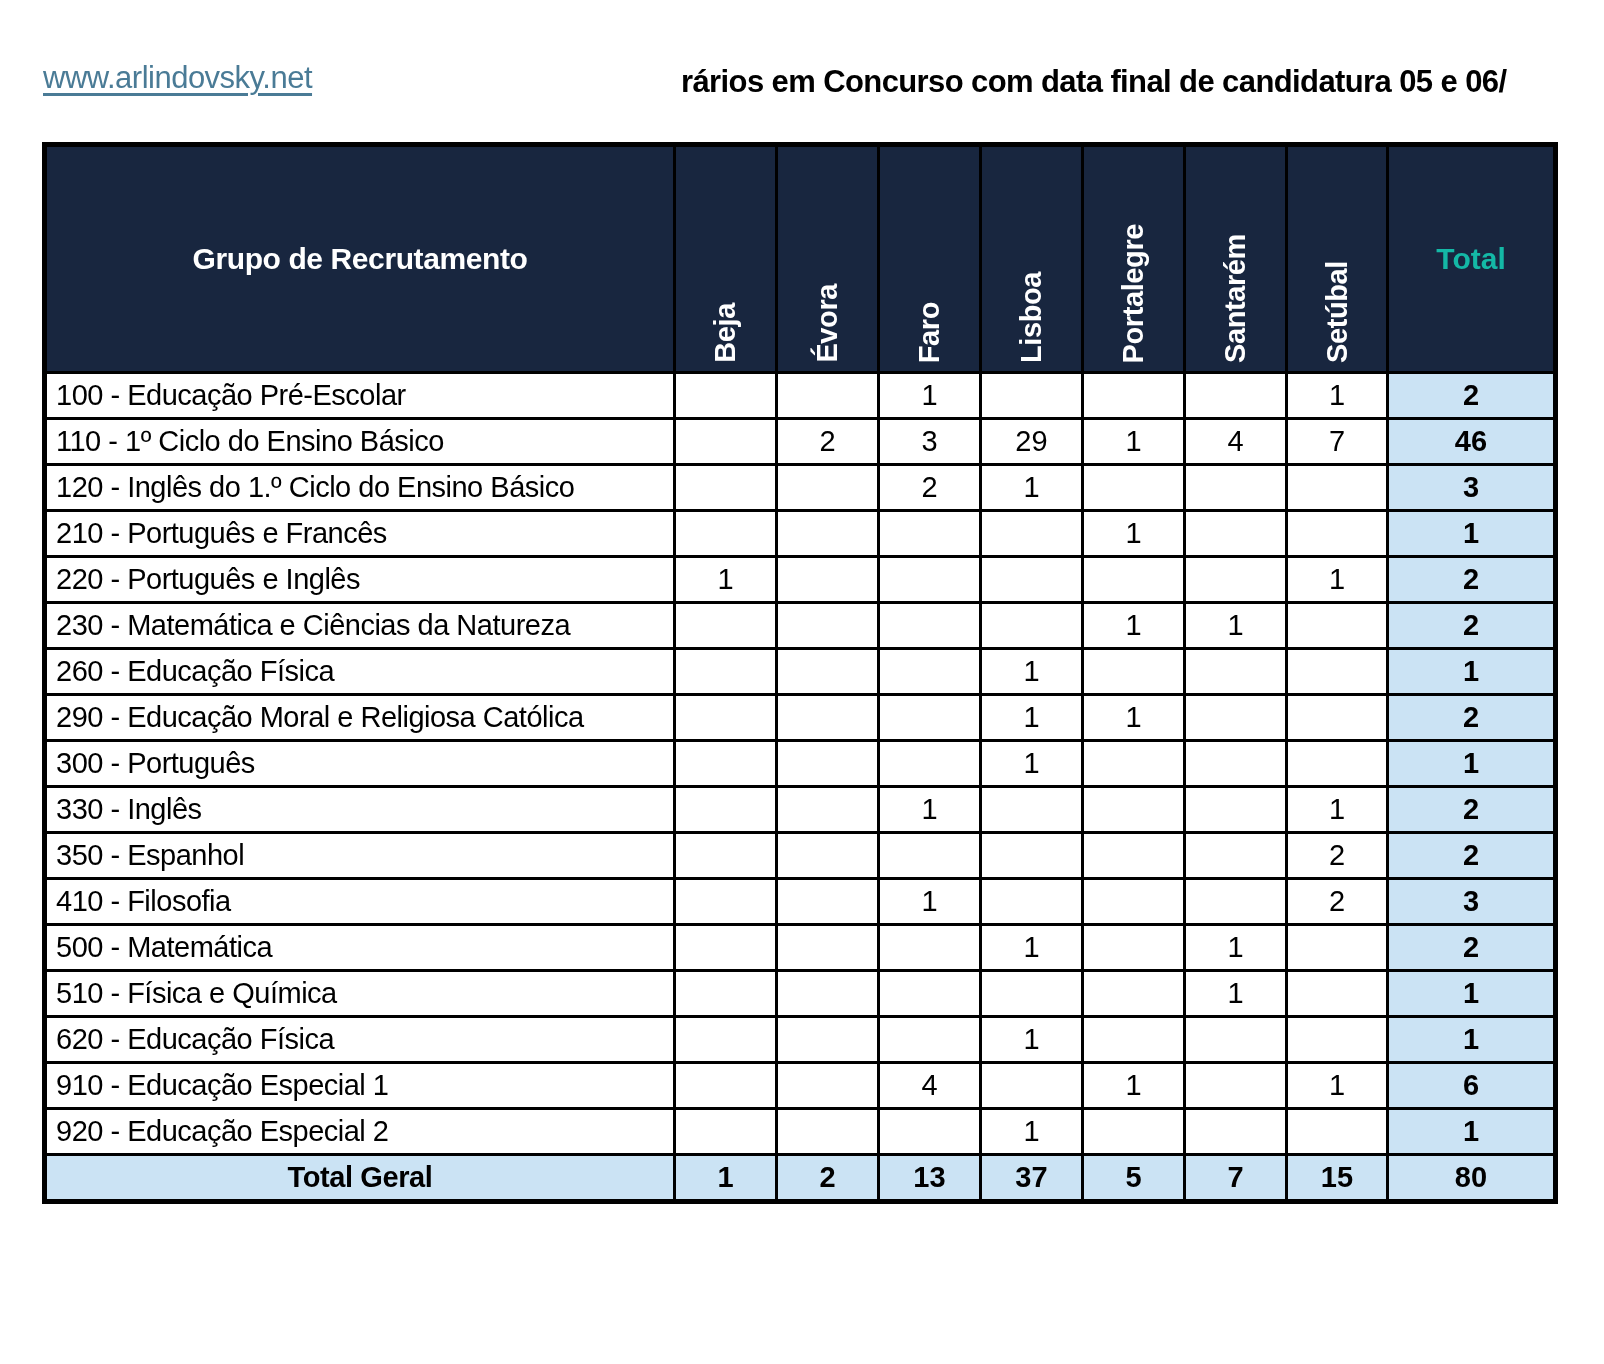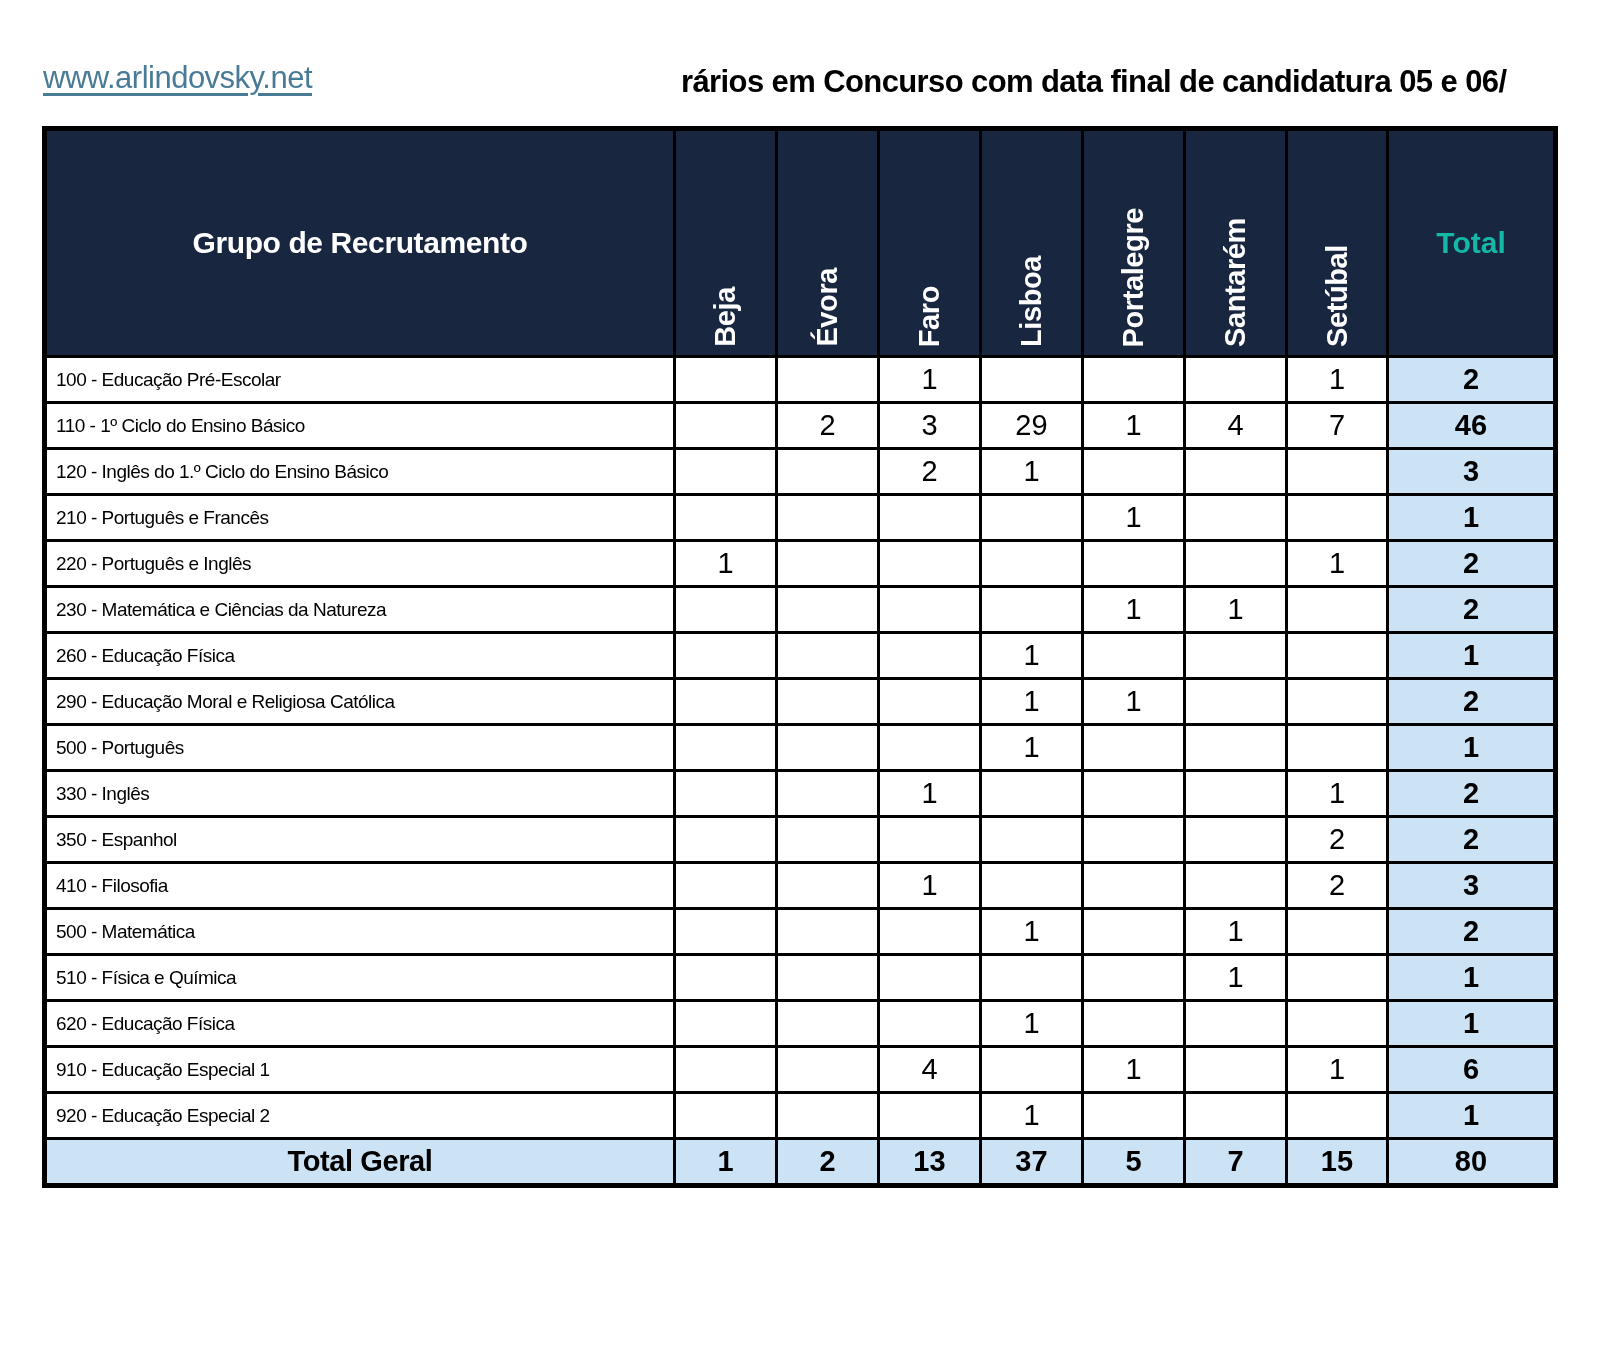--- a/index.html
+++ b/index.html
@@ -31,21 +31,21 @@
     position:absolute;
     left:681px;top:64px;
     font-size:31px;
     font-weight:700;
     letter-spacing:-0.6px;
     white-space:nowrap;
     text-align:center;
   }
   table.grid{
     position:absolute;
-    left:42px;top:126px;
+    left:42px;top:142px;
     width:1511px;
     border-collapse:collapse;
     table-layout:fixed;
     border:5px solid var(--border-color);
   }
   table.grid th,table.grid td{
     border:3px solid var(--border-color);
     overflow:hidden;
   }
   thead tr{height:228px;}
@@ -82,21 +82,21 @@
   }
   th.total-h{
     background:var(--navy);
     color:#14b8a6;
     font-size:30px;
     font-weight:700;
     text-align:center;
     vertical-align:middle;
   }
   td.row-label{
-    font-size:19px;
+    font-size:29px;
     letter-spacing:-0.5px;
     padding-left:9px;
     text-align:left;
     vertical-align:middle;
     background:#fff;
     white-space:nowrap;
   }
   td.val{
     font-size:29px;
     text-align:center;
@@ -270,21 +270,21 @@
     <td class="val"></td>
     <td class="val"></td>
     <td class="val">1</td>
     <td class="val">1</td>
     <td class="val"></td>
     <td class="val"></td>
     <td class="row-total">2</td>
   </tr>
 
   <tr>
-    <td class="row-label">500 - Português</td>
+    <td class="row-label">300 - Português</td>
     <td class="val"></td>
     <td class="val"></td>
     <td class="val"></td>
     <td class="val">1</td>
     <td class="val"></td>
     <td class="val"></td>
     <td class="val"></td>
     <td class="row-total">1</td>
   </tr>
 

